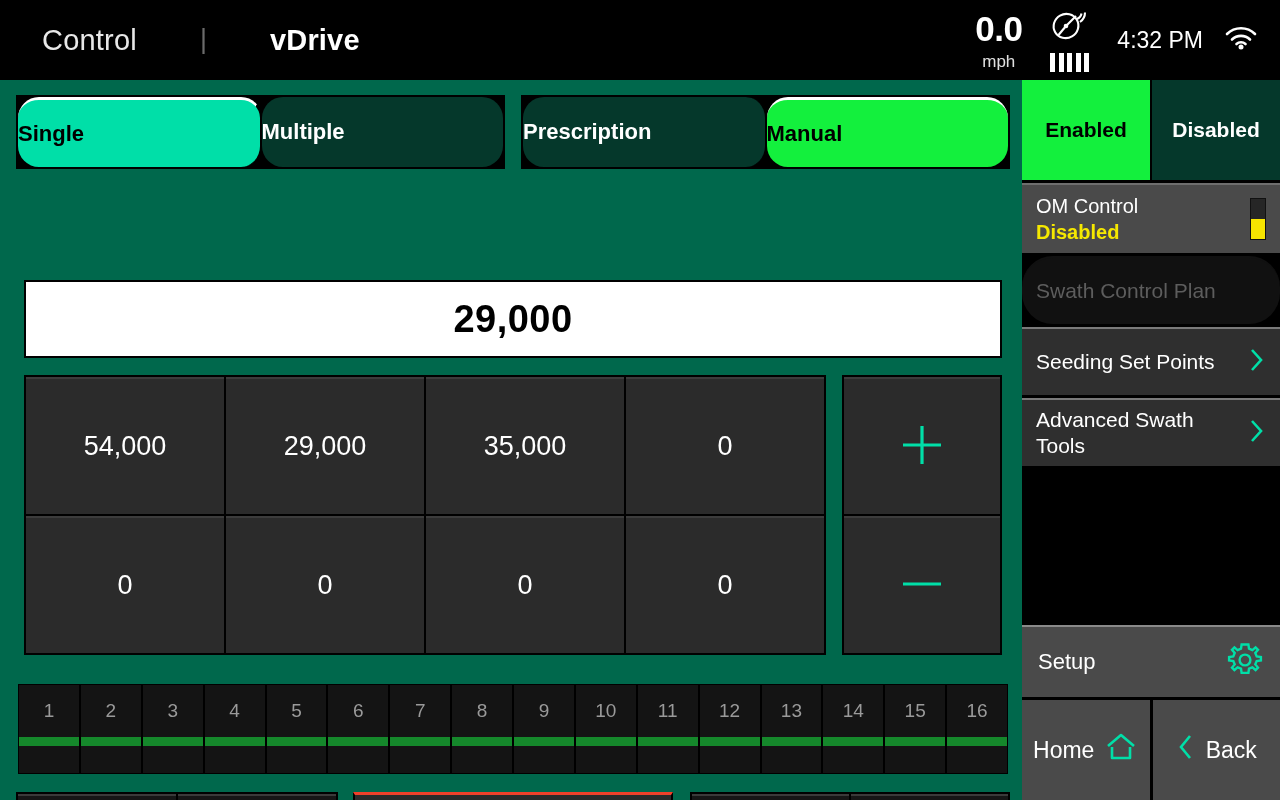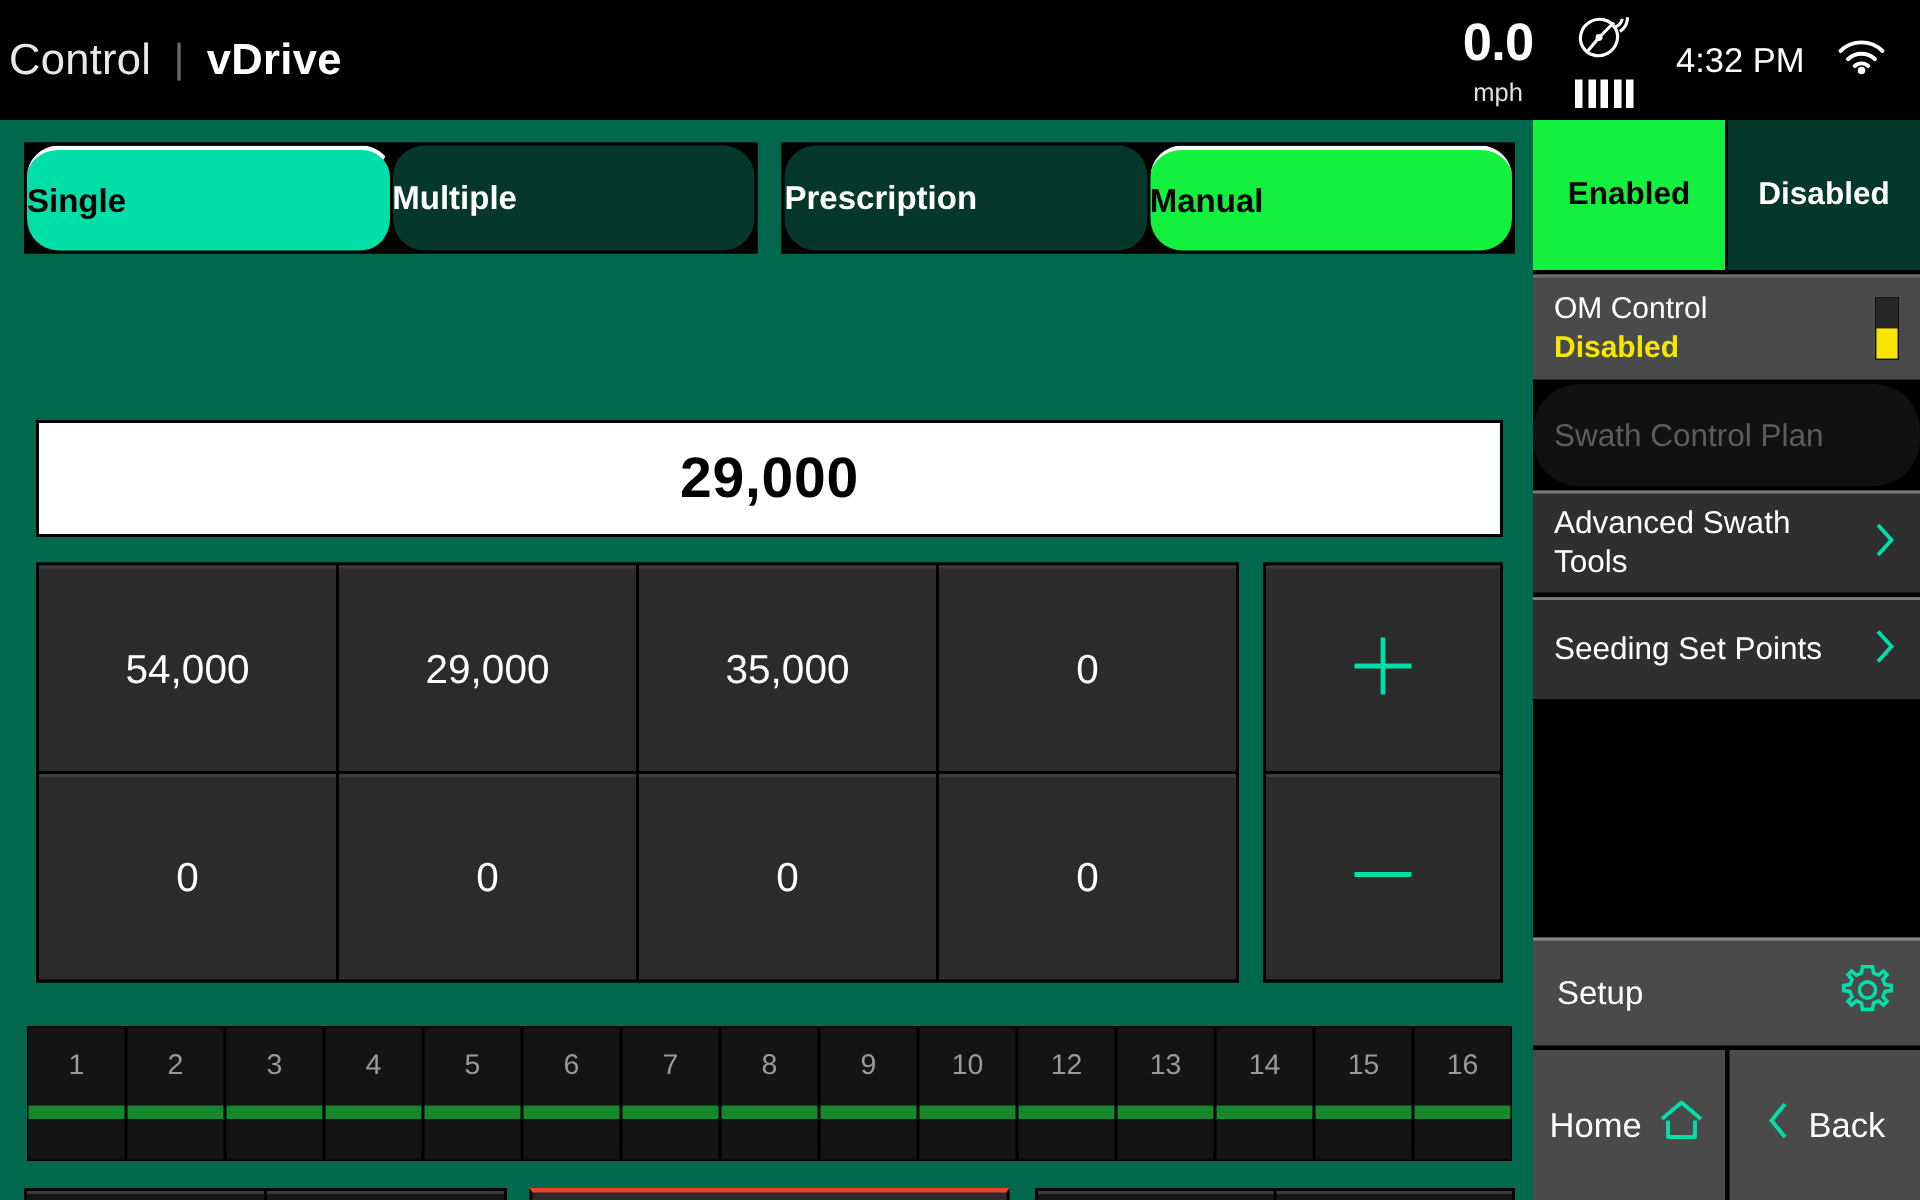--- a/index.html
+++ b/index.html
@@ -10,21 +10,21 @@
     font-family: "Liberation Sans", sans-serif;
     overflow: hidden;
   }
   #app { position: relative; width: 1280px; height: 800px; background: #00684c; }
 
   
   .topbar {
     position: absolute; left: 0; top: 0; width: 1280px; height: 80px;
     background: #000; display: flex; align-items: center;
   }
-  .title-wrap { display: flex; align-items: flex-start; padding-left: 6px; }
+  .title-wrap { display: flex; align-items: flex-start; padding-left: 42px; gap: 48px; }
   .title-main { color: #e8e8e8; font-size: 29px; font-weight: 400; letter-spacing: .2px; }
   .title-sep { color: #6b6b6b; font-size: 27px; margin: 0 15px; font-weight: 300; }
   .title-sub { color: #ffffff; font-size: 29px; font-weight: 700; letter-spacing: .2px; }
 
   .status-right {
     margin-left: auto; display: flex; align-items: center;
     height: 80px; padding-right: 22px; gap: 28px;
   }
   .speed-block { display: flex; flex-direction: column; align-items: center; line-height: 1; }
   .speed-val { color: #fff; font-size: 35px; font-weight: 700; letter-spacing: -.5px; }
@@ -332,20 +332,25 @@
           <div class="section-num">9</div>
           <div class="section-bar"></div>
           <div class="section-foot"></div>
         </div>
       <div class="section-cell">
           <div class="section-num">10</div>
           <div class="section-bar"></div>
           <div class="section-foot"></div>
         </div>
       <div class="section-cell">
+          <div class="section-num">11</div>
+          <div class="section-bar"></div>
+          <div class="section-foot"></div>
+        </div>
+      <div class="section-cell">
           <div class="section-num">12</div>
           <div class="section-bar"></div>
           <div class="section-foot"></div>
         </div>
       <div class="section-cell">
           <div class="section-num">13</div>
           <div class="section-bar"></div>
           <div class="section-foot"></div>
         </div>
       <div class="section-cell">
@@ -412,30 +417,30 @@
           <span class="top"></span>
             <span class="bot"></span>
         </span>
       </div>
 
       <div class="menu-item disabled">
         <span class="menu-label">Swath Control Plan</span>
       </div>
 
       <div class="menu-item">
-        <span class="menu-label">Advanced Swath Tools</span>
+        <span class="menu-label">Seeding Set Points</span>
         <span class="menu-chev">
           <svg width="20" height="30" viewBox="0 0 20 30">
             <polyline points="6,5 15,15 6,25" fill="none" stroke="#00dfa8" stroke-width="2.6"></polyline>
           </svg>
         </span>
       </div>
 
       <div class="menu-item">
-        <span class="menu-label">Seeding Set Points</span>
+        <span class="menu-label">Advanced Swath Tools</span>
         <span class="menu-chev">
           <svg width="20" height="30" viewBox="0 0 20 30">
             <polyline points="6,5 15,15 6,25" fill="none" stroke="#00dfa8" stroke-width="2.6"></polyline>
           </svg>
         </span>
       </div>
 
       <div class="spacer-fill" style="flex:1"></div>
 
       <div class="setup-row">

